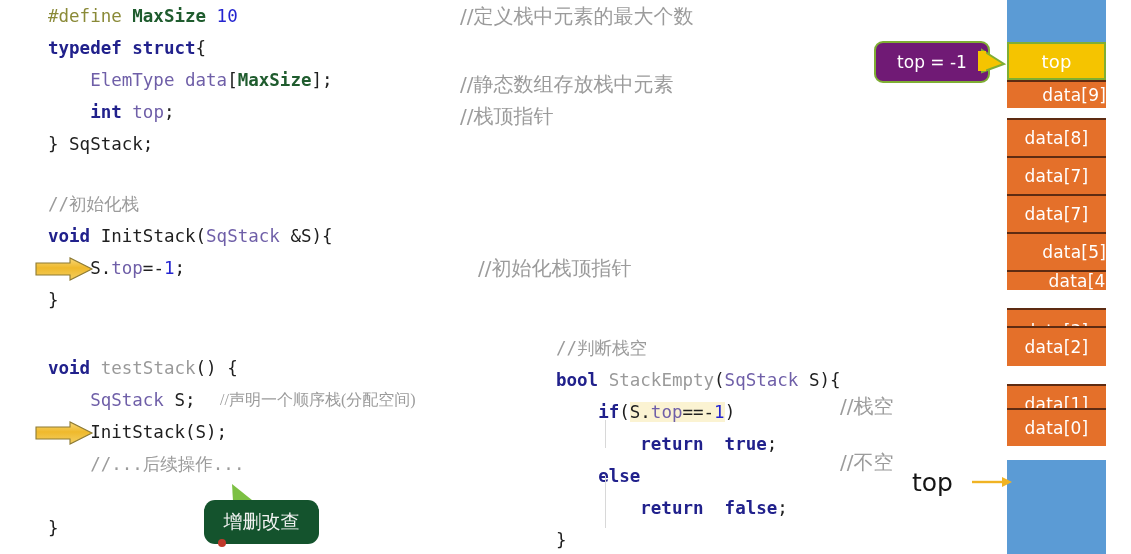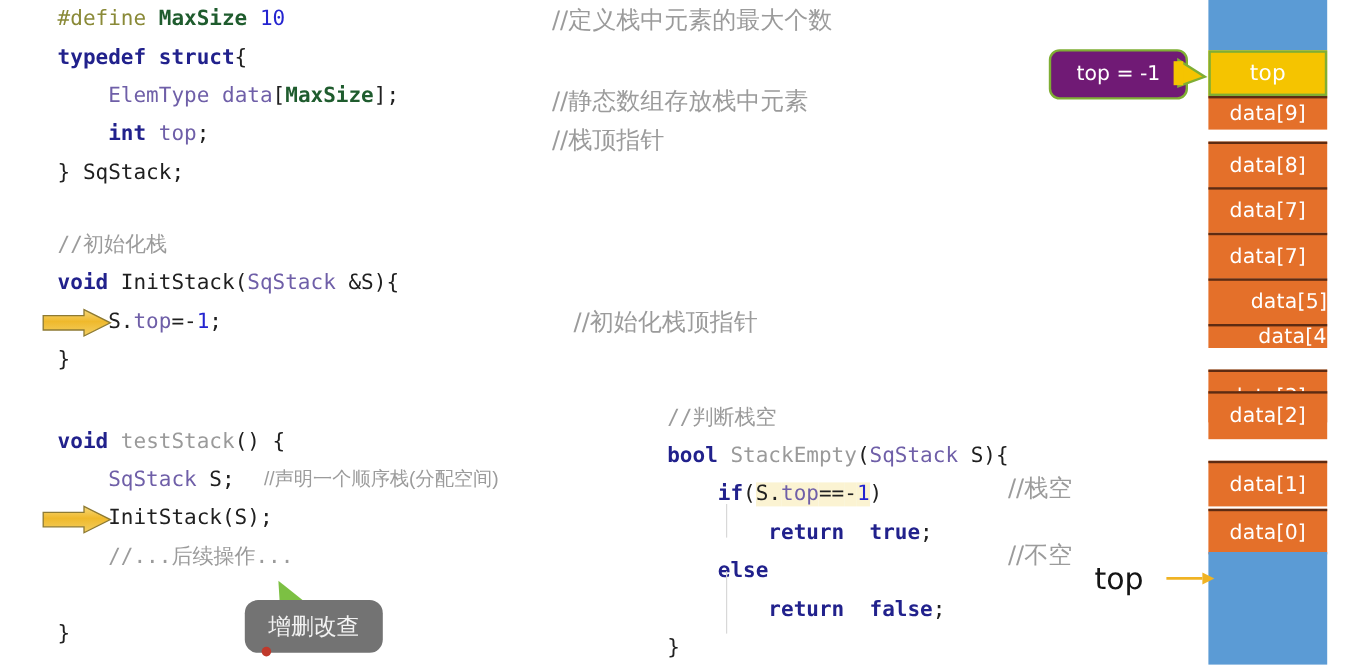--- a/index.html
+++ b/index.html
@@ -30,21 +30,21 @@
   .cmt     {color:#9b9b9b;}
   .hl      {background:#fbf3d2;}
 
   .cmtblock{
     position:absolute;
     font-family:"DejaVu Sans","Liberation Sans",sans-serif;
     font-size:20px;line-height:32px;color:#9b9b9b;white-space:pre;
   }
   .cmtmono{
     position:absolute;
-    font-family:Liberation Sans, sans-serif;
+    font-family:Liberation Serif, serif;
     font-size:16px;line-height:32px;color:#9b9b9b;white-space:pre;
   }
 
   
   .guide{position:absolute;width:1px;background:#d8d8d8;}
 
   
   #stack{position:absolute;left:1007px;top:0px;width:99px;height:554px;}
   .cell{
     position:absolute;left:0;width:99px;
@@ -61,21 +61,21 @@
   
   .callout-yellow{
     position:absolute;
     background:#701a75;border:2px solid #7fae34;border-radius:9px;
     font-family:"DejaVu Sans","Liberation Sans",sans-serif;
     font-size:17px;color:#ffffff;
     display:flex;align-items:center;justify-content:center;
   }
   .callout-green{
     position:absolute;
-    background:#737373;border-radius:11px;
+    background:#14532d;border-radius:11px;
     font-family:Liberation Mono, monospace;
     font-size:19px;color:#f2f2f2;
     display:flex;align-items:center;justify-content:center;
   }
   .topword{
     position:absolute;
     font-family:"DejaVu Sans","Liberation Sans",sans-serif;
     font-size:25px;color:#151515;
   }
   svg{overflow:visible;}
@@ -133,21 +133,21 @@
   <div class="callout-green" style="left:204px;top:500px;width:115px;height:44px;">
     <span>增删改查</span>
   </div>
   <div style="position:absolute;left:218px;top:539px;width:8px;height:8px;border-radius:50%;background:#c0392b;"></div>
 
   <div id="stack">
     <div class="cell blue" style="top:0px;height:42px;"></div>
     <div class="cell topcell" style="top:42px;height:38px;">
       <span>top</span>
     </div>
-  <div class="cell orange" style="top: 80px; height: 28px;">
+  <div class="cell orange" style="top: 80px; height: 28px; justify-content: flex-end;">
         <span>data[9]</span>
       </div>
       <div class="cell orange" style="top: 118px; height: 38px;">
         <span>data[8]</span>
       </div>
       <div class="cell orange" style="top: 156px; height: 38px;">
         <span>data[7]</span>
       </div>
       <div class="cell orange" style="top: 194px; height: 38px;">
         <span>data[7]</span>
@@ -160,21 +160,21 @@
       </div>
       <div class="cell orange" style="top: 308px; height: 44px;">
         <span>data[3]</span>
       </div>
       <div class="cell orange" style="top: 326px; height: 40px;">
         <span>data[2]</span>
       </div>
       <div class="cell orange" style="top: 384px; height: 38px;">
         <span>data[1]</span>
       </div>
-      <div class="cell orange" style="top: 424px; height: 38px; text-align: right;">
+      <div class="cell orange" style="top: 408px; height: 38px; text-align: right;">
         <span>data[0]</span>
       </div>
       <div class="cell blue" style="top: 460px; height: 94px;"></div>
     </div>
 
   <div class="topword" style="left:912px;top:468px;">top</div>
   <svg style="position:absolute;left:972px;top:474px;" width="40" height="16">
     <line x1="0" y1="8" x2="30" y2="8" stroke="#f0b323" stroke-width="2.4"></line>
     <path d="M30,3 L40,8 L30,13 Z" fill="#f0b323"></path>
   </svg>

